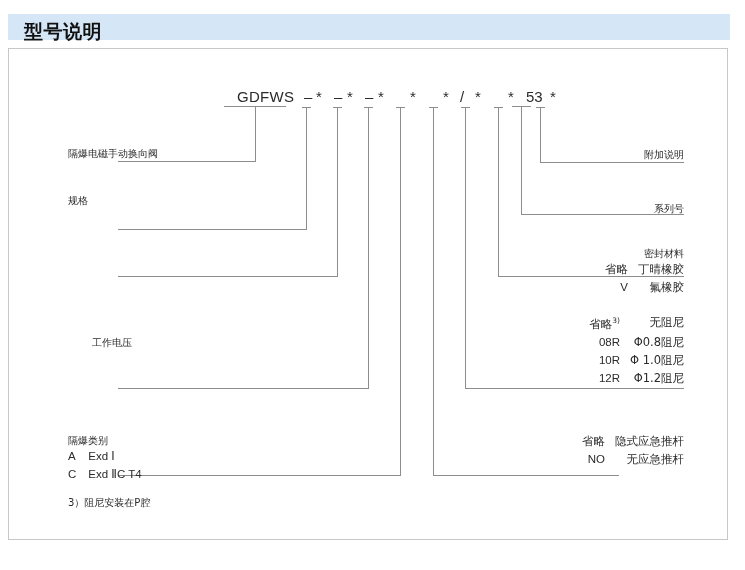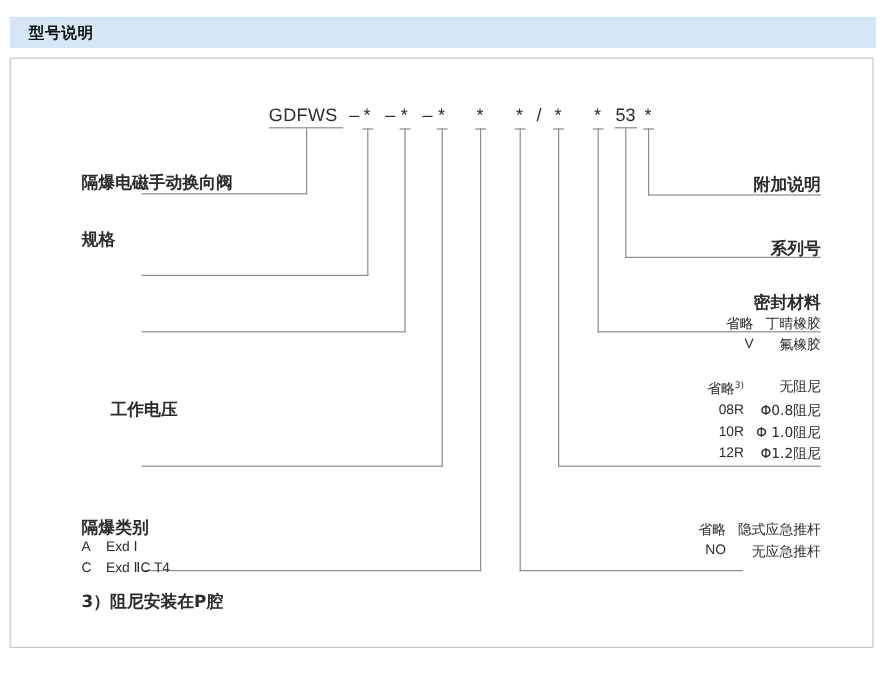--- a/index.html
+++ b/index.html
@@ -12,48 +12,48 @@
   }
   .page{position:relative;width:745px;height:570px;}
 
   
   .header-bar{
     position:absolute;left:8px;top:14px;width:722px;height:26px;
     background:#d5e7f7;
   }
   .header-title{
     position:absolute;left:24px;top:19px;
-    font-size:13px;font-weight:bold;color:#111;
+    font-size:19px;font-weight:bold;color:#111;
     letter-spacing:.5px;
   }
 
   
   .content-box{
     position:absolute;left:8px;top:48px;width:720px;height:492px;
     border:1px solid #c7c7c7;background:#fff;box-sizing:border-box;
   }
   .code-tok{
     position:absolute;top:88px;
     font-size:15px;color:#2b2b2b;white-space:nowrap;
     font-family:"Liberation Sans","DejaVu Sans",sans-serif;
+    margin-left:13px;
   }
   .code-tok.brand{font-size:15px;letter-spacing:.3px;}
   .underline{
     position:absolute;height:1px;background:#8d8d8d;
   }
 
   
   .v{position:absolute;width:1px;background:#8d8d8d;}
   .h{position:absolute;height:1px;background:#8d8d8d;}
 
   
   .lbl{
-    position:absolute;font-size:14px;color:#2b2b2b;white-space:nowrap;
+    position:absolute;font-size:10px;color:#2b2b2b;white-space:nowrap;
     line-height:17px;
-    font-weight:bold;
   }
   .lbl-r{text-align:right;}
   .sup{font-size:7.5px;vertical-align:super;}
   .cjk{font-family:"DejaVu Sans","Liberation Sans",sans-serif;}
   table.opt{border-collapse:collapse;}
   table.opt td{
     font-size:11.5px;color:#2b2b2b;padding:0 0 2px 0;
     white-space:nowrap;line-height:16px;
   }
   table.opt td.code{padding-right:12px;}

